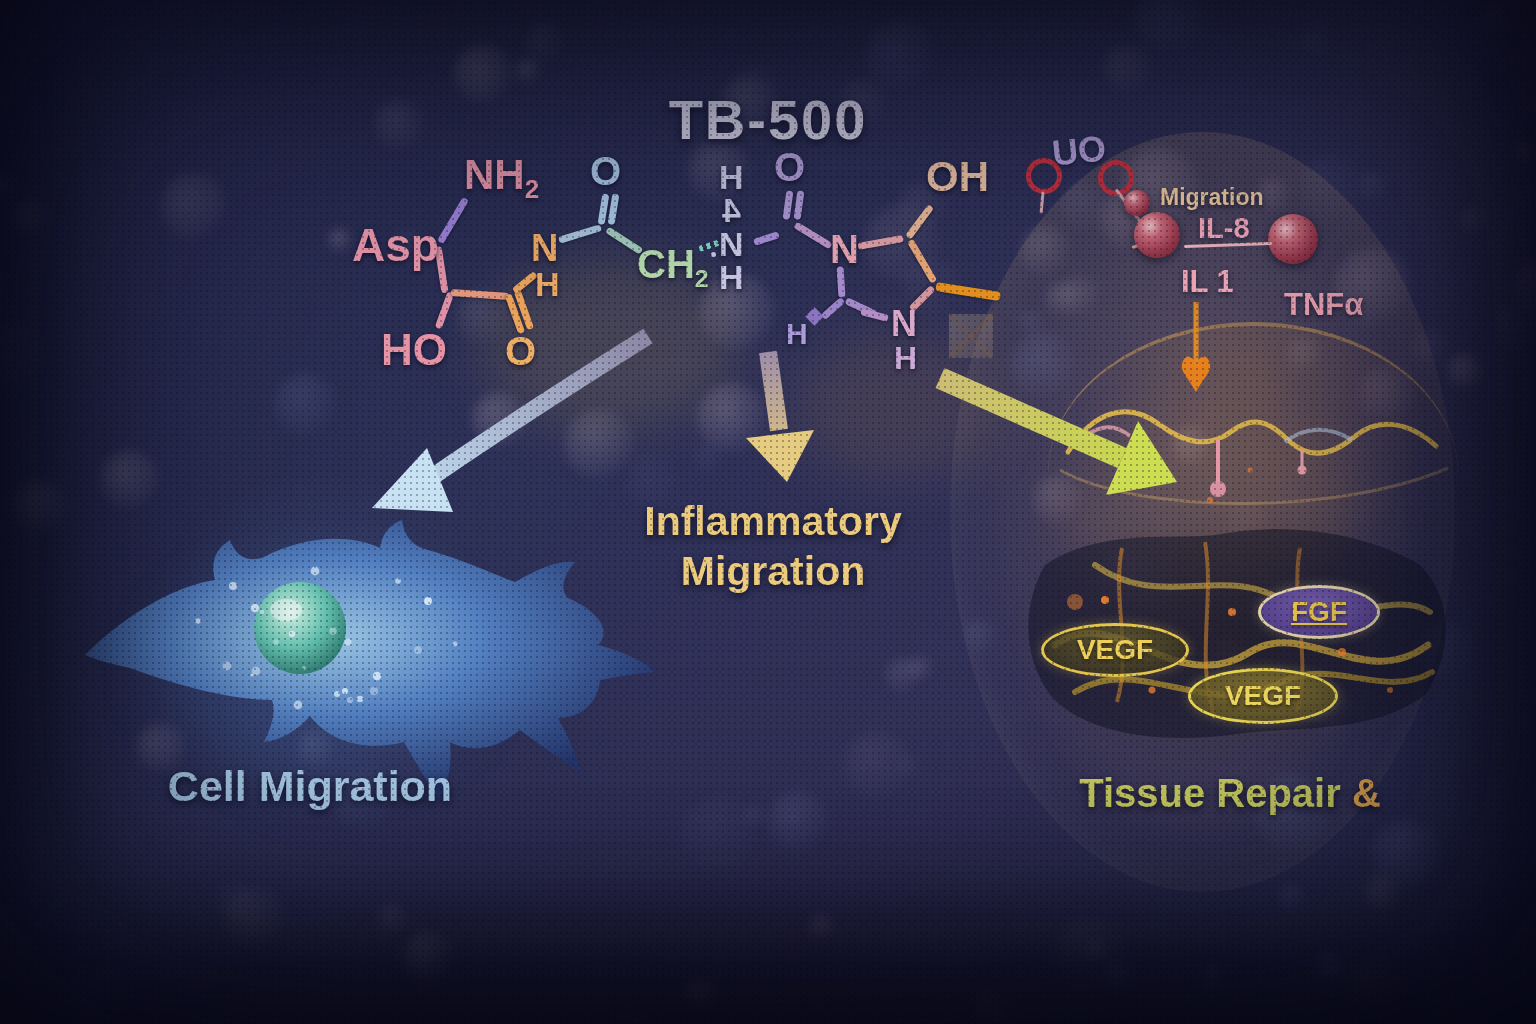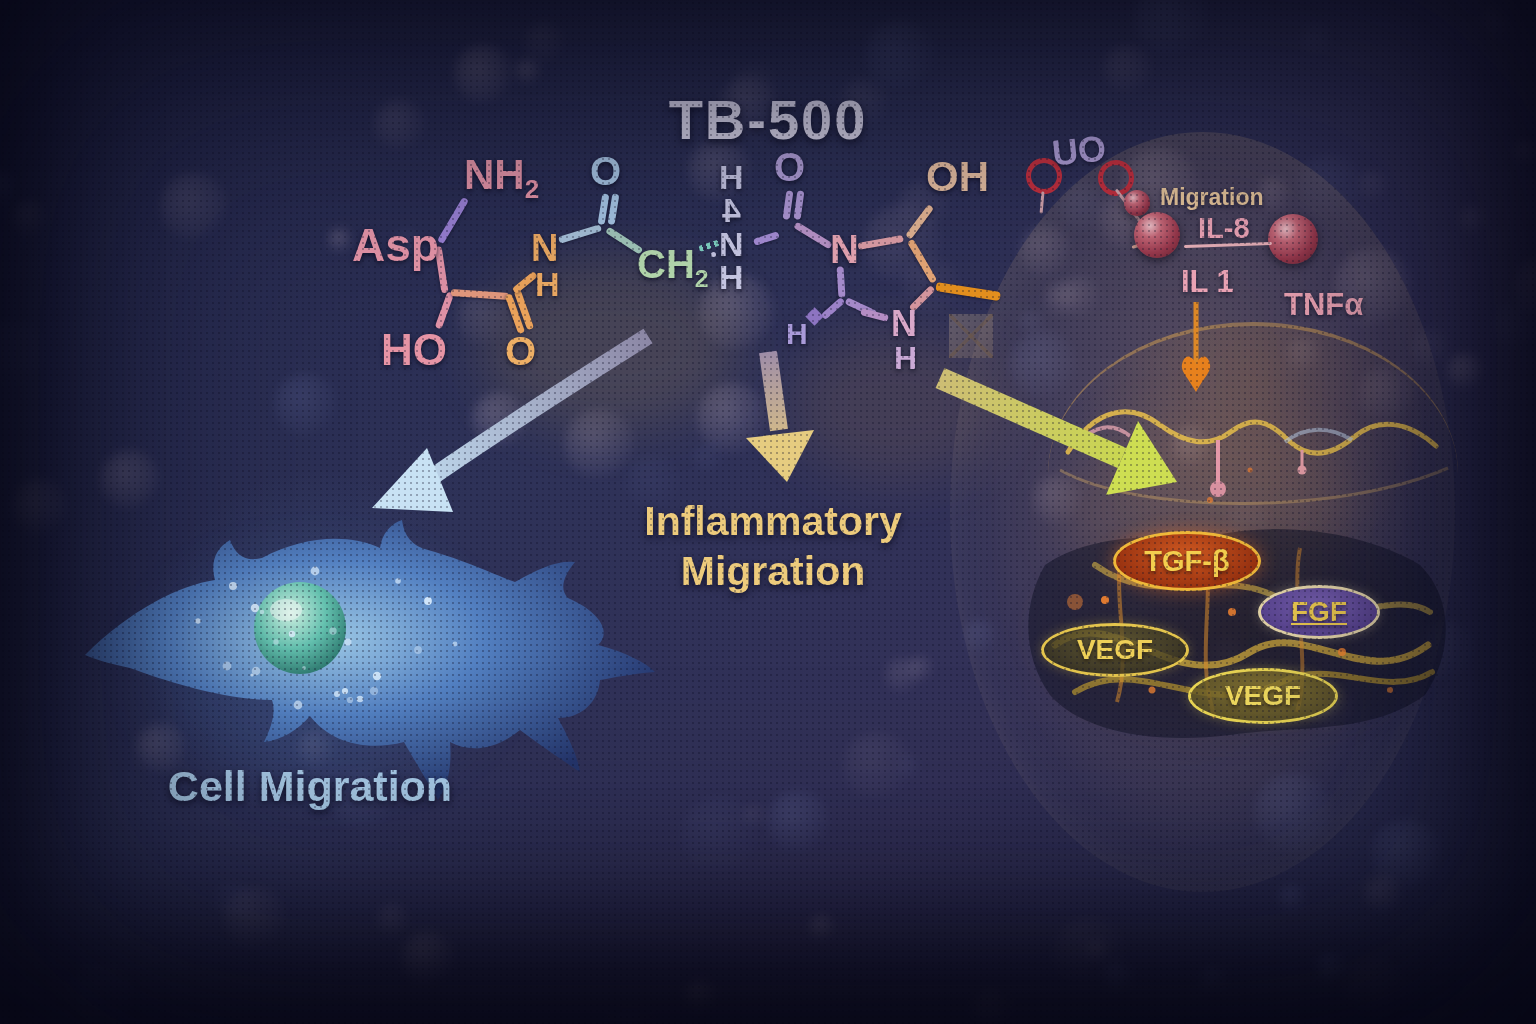--- a/index.html
+++ b/index.html
@@ -374,37 +374,35 @@
   <div class="sphere" style="left:1124px;top:190px;width:26px;height:26px"></div>
   <div class="sphere" style="left:1134px;top:212px;width:46px;height:46px"></div>
   <div class="sphere" style="left:1268px;top:214px;width:50px;height:50px"></div>
   <i class="bond thin" style="left:1184px;top:245px;width:88px;transform:rotate(-2deg);background:#ecb4bc;z-index:6"></i>
 
   <span class="sig-label" style="left:1160px;top:184px;font-size:23px;color:#ecca9e">Migration</span>
   <span class="sig-label" style="left:1198px;top:212px;font-size:29px;color:#f2a8ba">IL-8</span>
   <span class="sig-label" style="left:1181px;top:264px;font-size:31px;color:#f2a8ba">IL 1</span>
   <span class="sig-label" style="left:1284px;top:287px;font-size:31px;color:#f0a6b6">TNFα</span>
 
-  <div class="gf-oval gf-tgfb">
-      <span>TGF-β</span>
-    </div>
   <div class="gf-oval gf-fgf">
       <span>FGF</span>
     </div>
   <div class="gf-oval gf-vegf1">
       <span>VEGF</span>
     </div>
   <div class="gf-oval gf-vegf2">
       <span>VEGF</span>
     </div>
 
   <div class="title">TB-500</div>
   <div class="pathway pw-cell">Cell Migration</div>
   <div class="pathway pw-inflam">
     <div>Inflammatory</div>
     <div>Migration</div>
   </div>
   <div class="pathway pw-tissue">
+    <div><span>Tissue Repair</span> <span class="amp">&amp;</span></div>
   </div>
 
   <div class="halftone"></div>
   <div class="vignette"></div>
 </div>
 
 </body></html>

